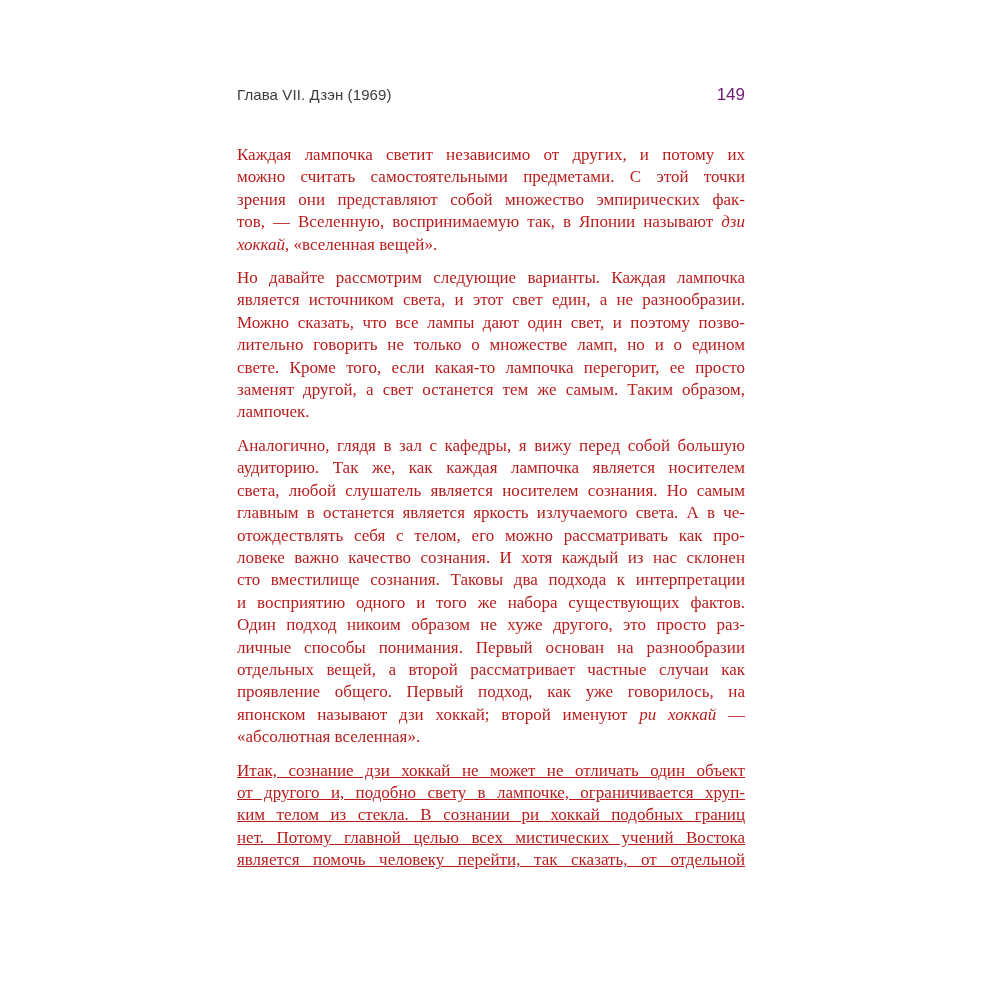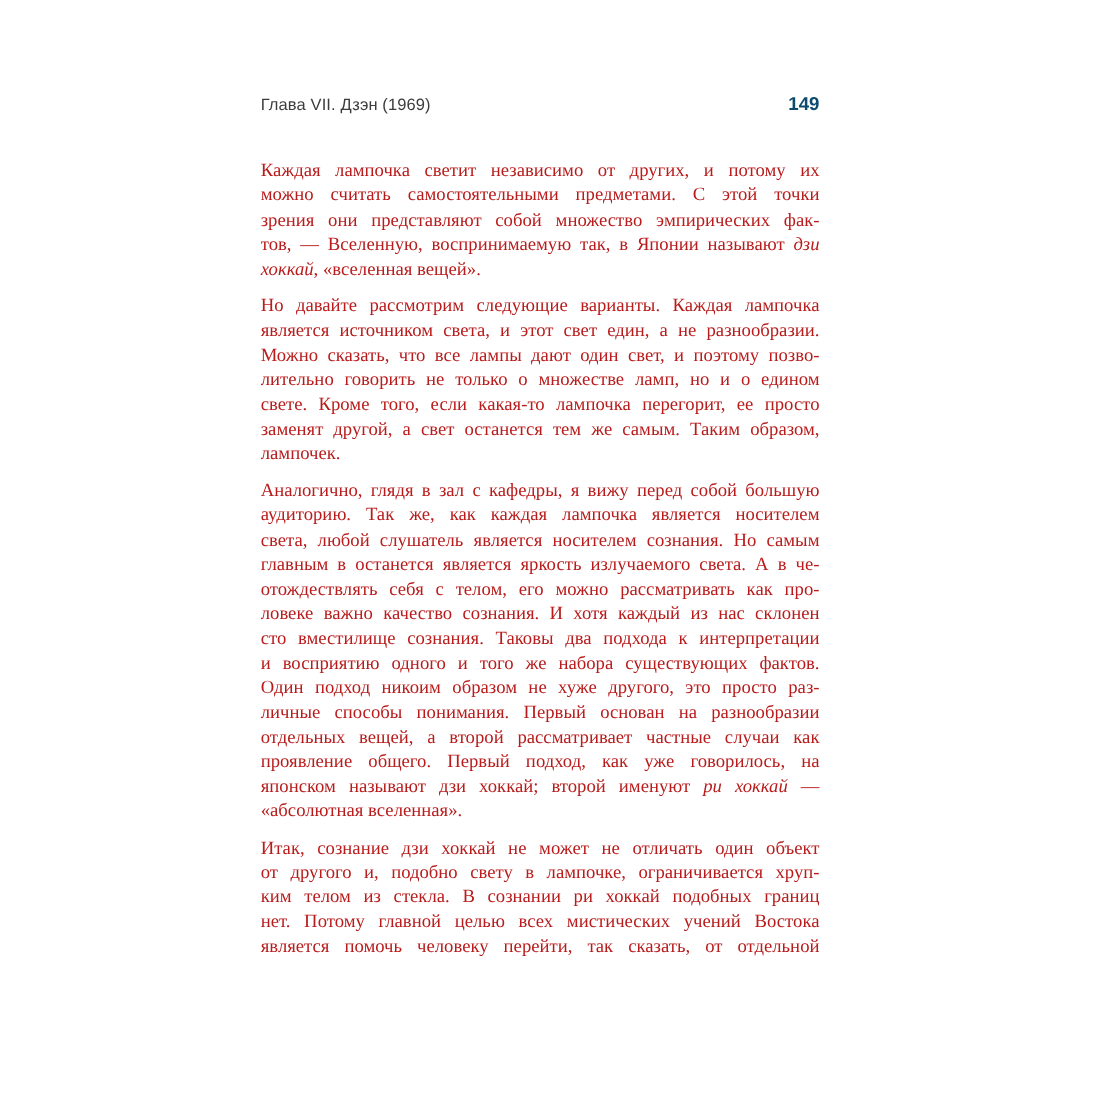--- a/index.html
+++ b/index.html
@@ -27,33 +27,33 @@
     align-items: baseline;
     font-family: "Liberation Sans", "DejaVu Sans", sans-serif;
   }
   .chapter-title {
     font-size: 15px;
     color: #3c3c3c;
     letter-spacing: 0.1px;
   }
   .page-number {
     font-size: 17px;
-    font-weight: bold;
-    color: #0c4a6e;
+    font-weight: normal;
+    color: #701a75;
   }
   .page-body {
     margin-top: 39px;
     font-size: 17px;
     line-height: 22.4px;
     color: #b91c1c;
   }
   .paragraph {
     margin: 0 0 11px 0;
   }
-  .paragraph:last-child { margin-bottom: 1px; }
+  .paragraph:last-child { margin-bottom: 1px; text-decoration: underline; }
   .line {
     text-align: justify;
     text-align-last: justify;
     white-space: normal;
     hyphens: none;
   }
   .line.last {
     text-align-last: left;
   }
   .line em {

